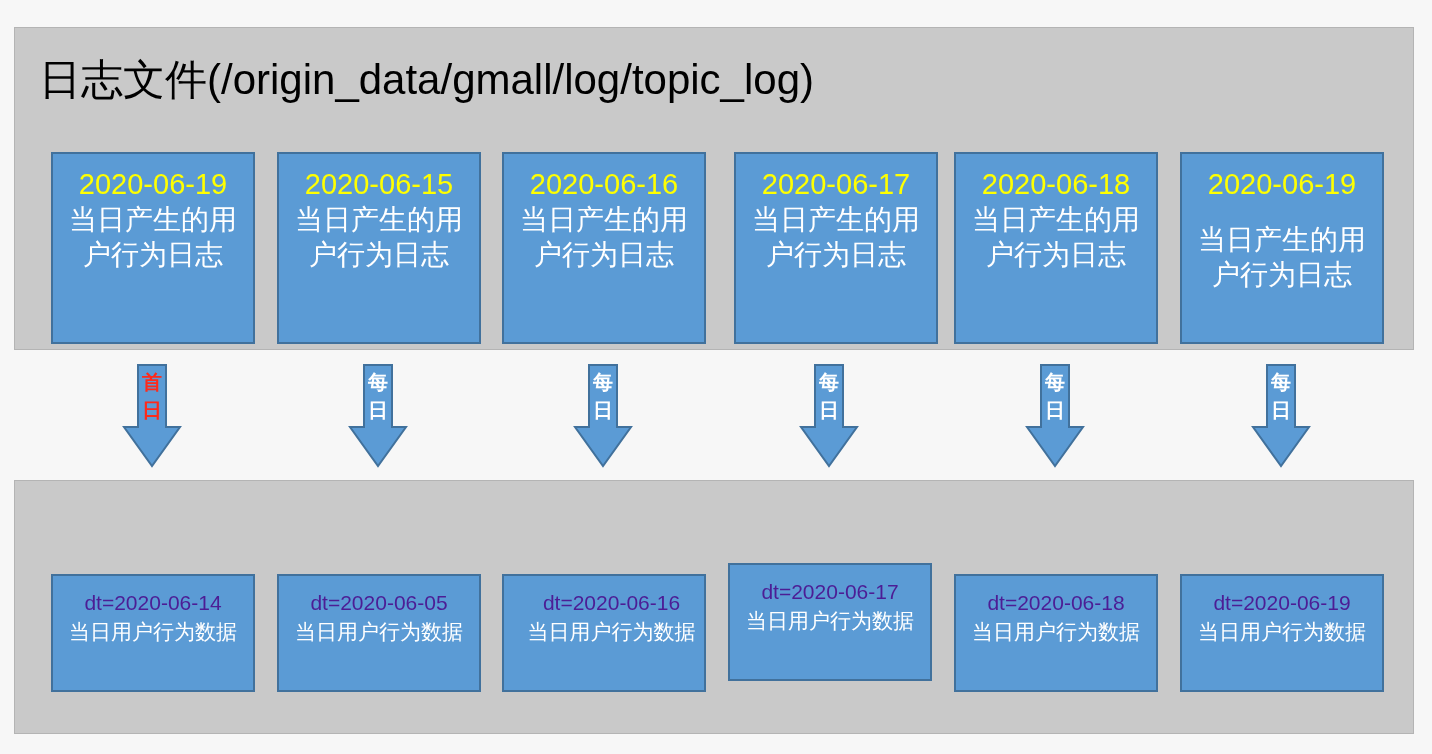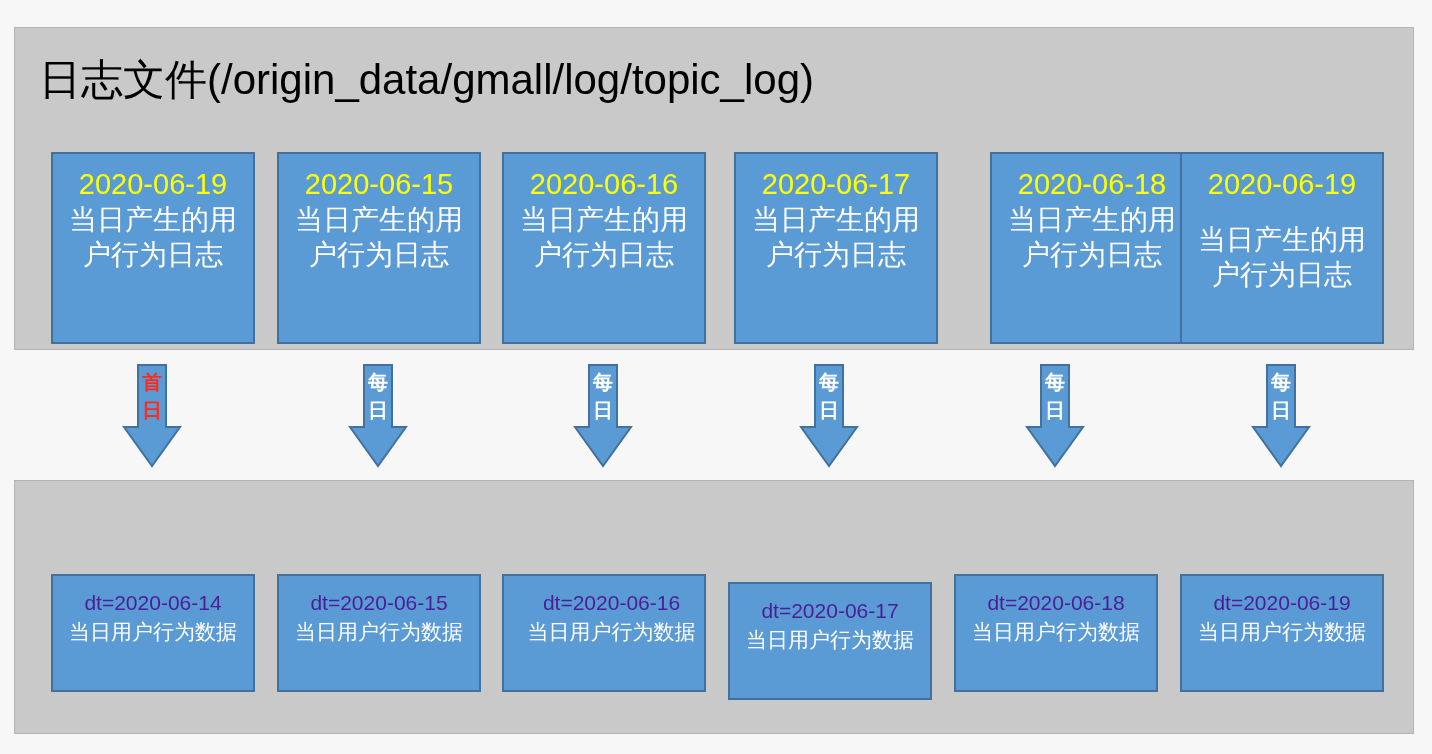--- a/index.html
+++ b/index.html
@@ -169,21 +169,21 @@
         <div class="desc">当日产生的用户行为日志</div>
       </div>
       <div class="bluebox log-box" style="left: 487px;">
         <div class="date">2020-06-16</div>
         <div class="desc">当日产生的用户行为日志</div>
       </div>
       <div class="bluebox log-box" style="left: 719px;">
         <div class="date">2020-06-17</div>
         <div class="desc">当日产生的用户行为日志</div>
       </div>
-      <div class="bluebox log-box" style="left: 975px;">
+      <div class="bluebox log-box" style="left: 939px;">
         <div class="date">2020-06-18</div>
         <div class="desc">当日产生的用户行为日志</div>
       </div>
       <div class="bluebox log-box" style="left: 1165px; gap: 20px;">
         <div class="date">2020-06-19</div>
         <div class="desc">当日产生的用户行为日志</div>
       </div>
     </div>
 
   <div id="arrow-layer">
@@ -243,28 +243,28 @@
       </div>
     </div>
 
   <div class="group" id="group-ods">
 
   <div class="bluebox ods-box" style="left: 36px; top: 93px;">
         <div class="date">dt=2020-06-14</div>
         <div class="desc">当日用户行为数据</div>
       </div>
       <div class="bluebox ods-box" style="left: 262px; top: 93px;">
-        <div class="date">dt=2020-06-15</div>
+        <div class="date">dt=2020-06-05</div>
         <div class="desc">当日用户行为数据</div>
       </div>
       <div class="bluebox ods-box" style="left: 487px; top: 93px; padding-left: 15px;">
         <div class="date">dt=2020-06-16</div>
         <div class="desc">当日用户行为数据</div>
       </div>
-      <div class="bluebox ods-box" style="left: 713px; top: 101px;">
+      <div class="bluebox ods-box" style="left: 713px; top: 82px;">
         <div class="date">dt=2020-06-17</div>
         <div class="desc">当日用户行为数据</div>
       </div>
       <div class="bluebox ods-box" style="left: 939px; top: 93px;">
         <div class="date">dt=2020-06-18</div>
         <div class="desc">当日用户行为数据</div>
       </div>
       <div class="bluebox ods-box" style="left: 1165px; top: 93px;">
         <div class="date">dt=2020-06-19</div>
         <div class="desc">当日用户行为数据</div>

